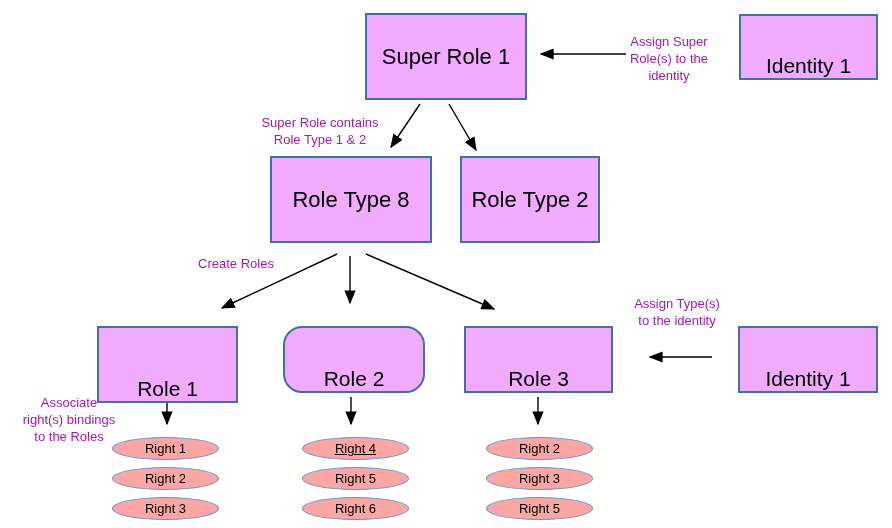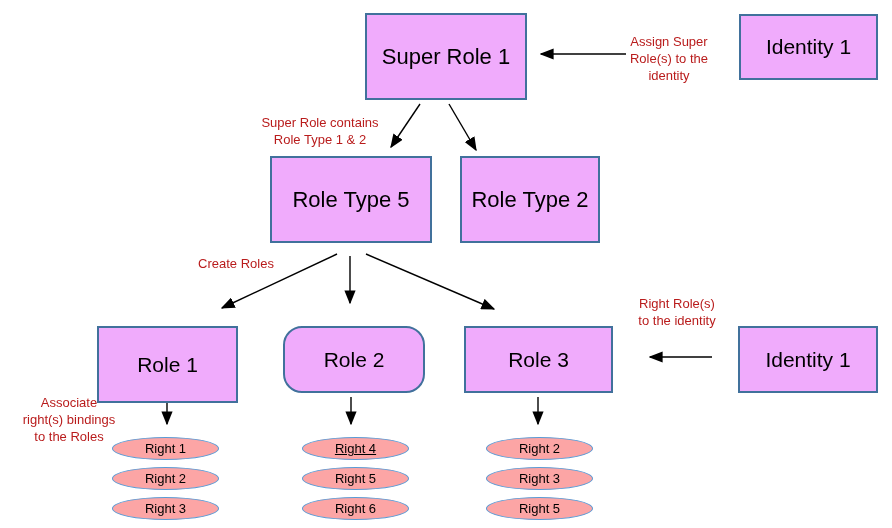--- a/index.html
+++ b/index.html
@@ -21,38 +21,38 @@
     box-sizing: border-box;
     border: 2px solid #41719c;
     background: #f0abfc;
     display: flex;
     align-items: center;
     justify-content: center;
     color: #000000;
   }
   .rect-node .lbl { white-space: nowrap; }
   .big   { font-size: 22px; }
-  .mid   { font-size: 21px; }
+  .mid   { font-size: 21px; align-items: flex-end; }
   .ellipse {
     position: absolute;
     box-sizing: border-box;
     width: 107px;
     height: 23px;
     border: 1.5px solid #5b9bd5;
     border-radius: 50%;
     background: #fca5a5;
     display: flex;
     align-items: center;
     justify-content: center;
     font-size: 13px;
     color: #000000;
   }
   .annotation {
     position: absolute;
-    color: #b91c1c;
+    color: #a21caf;
     font-size: 13px;
     line-height: 17px;
     text-align: center;
     white-space: pre-line;
   }
 </style>
 </head>
 <body>
 
 <div class="stage">
@@ -77,21 +77,21 @@
     </g>
   </svg>
 
   <div class="rect-node big" style="left:365px; top:13px;  width:162px; height:87px;">
     <span class="lbl">Super Role 1</span>
   </div>
   <div class="rect-node mid" style="left:739px; top:14px;  width:139px; height:66px;">
     <span class="lbl">Identity 1</span>
   </div>
   <div class="rect-node big" style="left:270px; top:156px; width:162px; height:87px;">
-    <span class="lbl">Role Type 5</span>
+    <span class="lbl">Role Type 8</span>
   </div>
   <div class="rect-node big" style="left:460px; top:156px; width:140px; height:87px;">
     <span class="lbl">Role Type 2</span>
   </div>
   <div class="rect-node mid" style="left:97px;  top:326px; width:141px; height:77px;">
     <span class="lbl">Role 1</span>
   </div>
   <div class="rect-node mid" style="left:283px; top:326px; width:142px; height:67px;border-radius:19px;">
     <span class="lbl">Role 2</span>
   </div>
@@ -113,19 +113,19 @@
   <div class="ellipse" style="left:486px; top:437px;">Right 2</div>
   <div class="ellipse" style="left:486px; top:467px;">Right 3</div>
   <div class="ellipse" style="left:486px; top:497px;">Right 5</div>
 
   <div class="annotation" style="left:616px; top:33px;  width:106px;">Assign Super
 Role(s) to the
 identity</div>
   <div class="annotation" style="left:252px; top:114px; width:136px;">Super Role contains
 Role Type 1 &amp; 2</div>
   <div class="annotation" style="left:190px; top:255px; width:92px;">Create Roles</div>
-  <div class="annotation" style="left:622px; top:295px; width:110px;">Right Role(s)
+  <div class="annotation" style="left:622px; top:295px; width:110px;">Assign Type(s)
 to the identity</div>
   <div class="annotation" style="left:0px;   top:394px; width:104px;margin-left:17px;">Associate
 right(s) bindings
 to the Roles</div>
 
 </div>
 
 </body></html>

